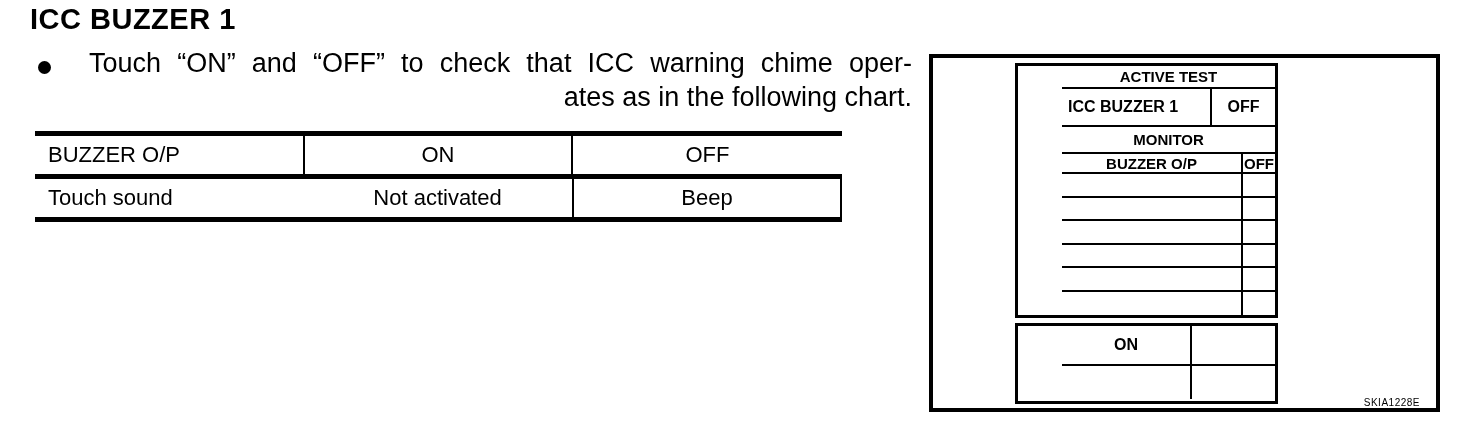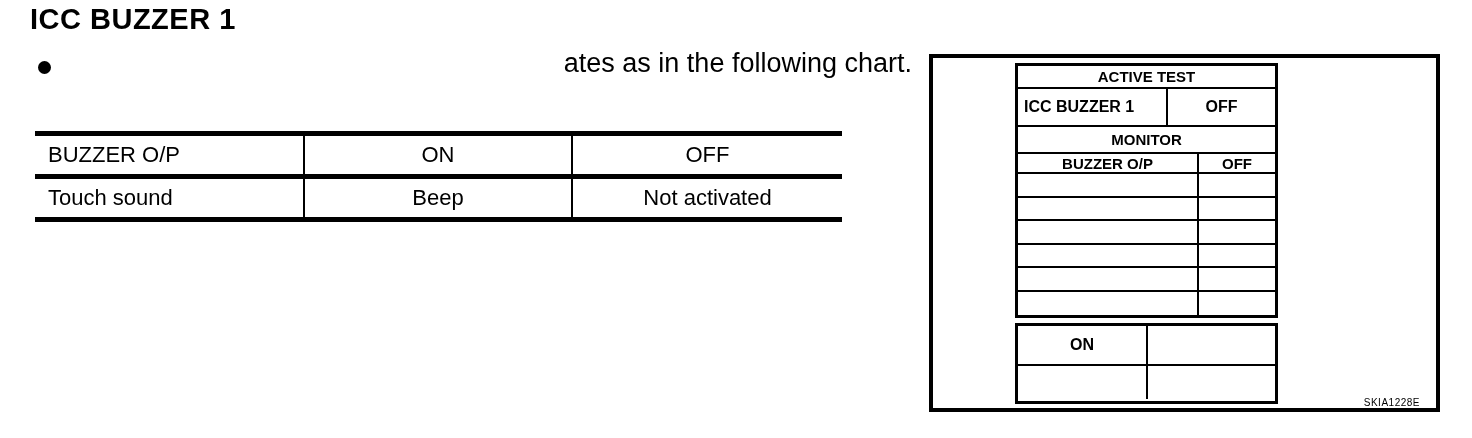--- a/index.html
+++ b/index.html
@@ -45,20 +45,21 @@
     border:4px solid #000;box-sizing:border-box;background:#fff;
   }
   .panel-upper{
     position:absolute;left:82px;top:5px;width:263px;
     border:3px solid #000;box-sizing:border-box;
     font-weight:bold;font-size:15px;
   }
   .prow{
     display:flex;align-items:stretch;box-sizing:border-box;
     border-bottom:2px solid #000;
+    margin-left:44px;
   }
   .prow:last-child{border-bottom:none;}
   .prow-activetest{height:23px;}
   .prow-item{height:38px;font-size:16px;}
   .prow-monitor{height:27px;}
   .prow-mheader{height:20px;}
   .prow-empty{height:23.5px;}
   .pcell{display:flex;align-items:center;justify-content:center;box-sizing:border-box;}
   .pcell-full{flex:1;}
   .pcell-itemname{width:150px;border-right:2px solid #000;justify-content:flex-start;padding-left:6px;}
@@ -79,33 +80,34 @@
     font-size:10px;font-weight:normal;letter-spacing:0.5px;
   }
 </style>
 </head>
 <body>
 
 <div class="page-title">ICC BUZZER 1</div>
 
 <div class="bullet-dot"></div>
 <div class="bullet-text">
+  <div class="bullet-line1">Touch “ON” and “OFF” to check that ICC warning chime oper-</div>
   <div class="bullet-line2">ates as in the following chart.</div>
 </div>
 
 <div class="spec-table">
   <div class="spec-row hdr">
     <div class="spec-cell spec-c1">BUZZER O/P</div>
     <div class="spec-cell spec-c2">ON</div>
     <div class="spec-cell spec-c3">OFF</div>
   </div>
   <div class="spec-row">
     <div class="spec-cell spec-c1">Touch sound</div>
+    <div class="spec-cell spec-c3">Not activated</div>
     <div class="spec-cell spec-c2">Beep</div>
-    <div class="spec-cell spec-c3">Not activated</div>
   </div>
 </div>
 
 <div class="figure">
 
   <div class="panel-upper">
     <div class="prow prow-activetest">
       <div class="pcell pcell-full">ACTIVE TEST</div>
     </div>
     <div class="prow prow-item">

